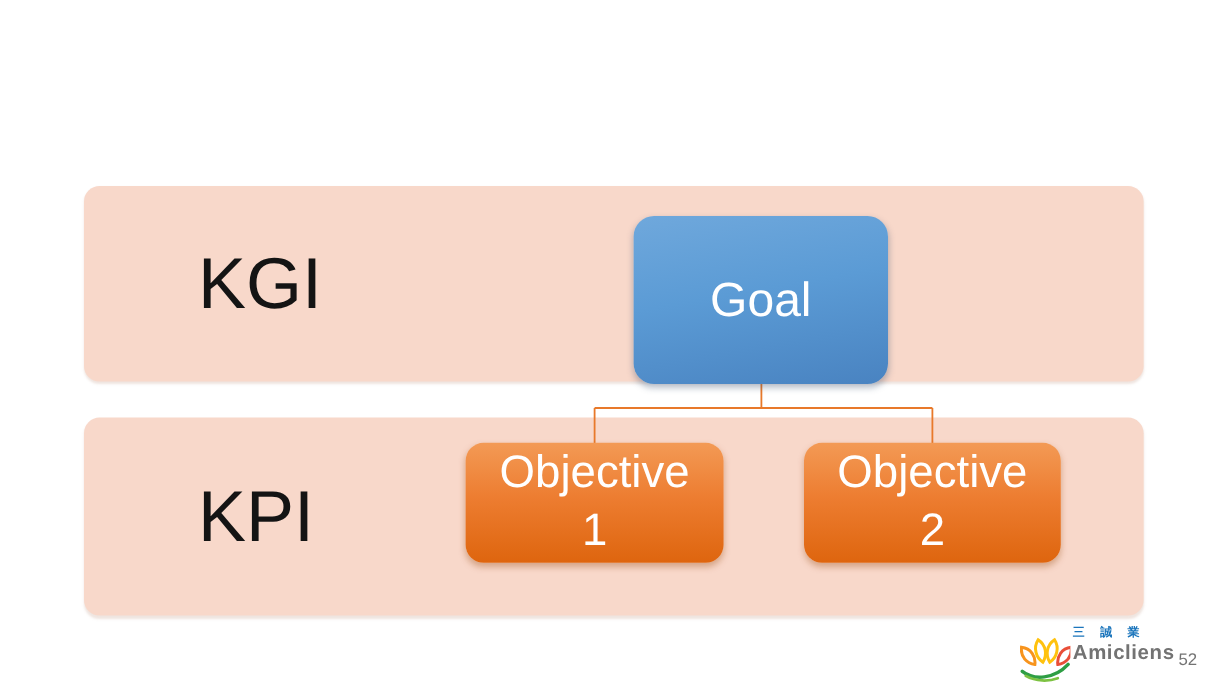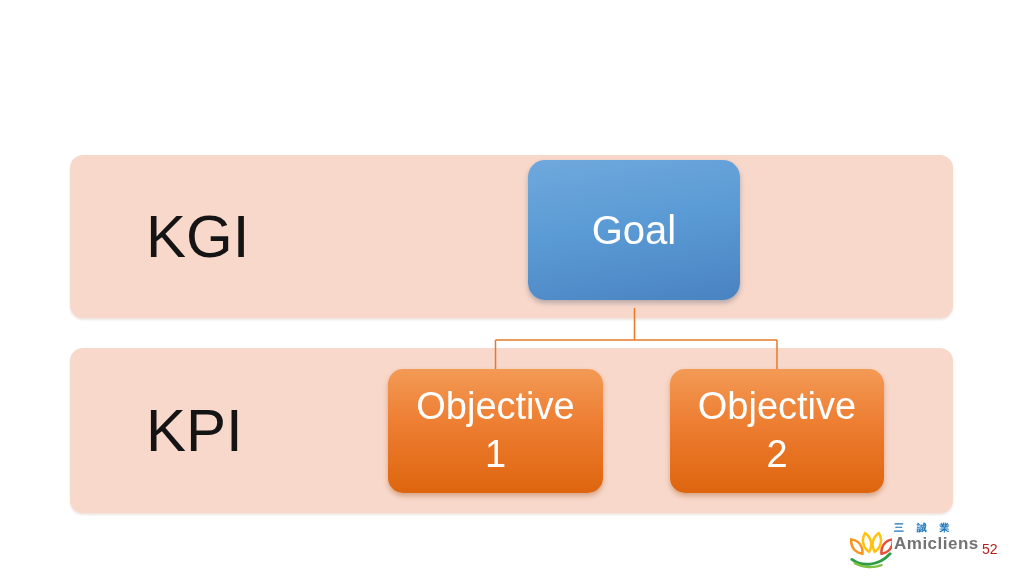--- a/index.html
+++ b/index.html
@@ -20,42 +20,42 @@
   .band {
     position: absolute; left: 70px; width: 883px;
     background: #F8D8CA; border-radius: 13px;
     display: flex; align-items: center;
     box-shadow: 0 2px 2px rgba(190,150,130,0.25);
     z-index: 1;
   }
   .band-kgi { top: 155px; height: 163px; }
   .band-kpi { top: 348px; height: 165px; }
   .band-label {
-    padding-left: 76px; font-size: 60px; color: #141414;
+    padding-left: 95px; font-size: 60px; color: #141414;
     letter-spacing: 0px; line-height: 1;
   }
 
   .connectors {
     position: absolute; inset: 0; z-index: 2; pointer-events: none;
   }
 
   .node {
     position: absolute; z-index: 3;
     display: flex; align-items: center; justify-content: center;
     text-align: center; color: #ffffff;
     white-space: pre-line;
   }
   .node-goal {
-    left: 528px; top: 160px; width: 212px; height: 140px;
+    left: 528px; top: 180px; width: 212px; height: 140px;
     border-radius: 17px; font-size: 40px;
     background: linear-gradient(170deg, #6FA8DC 0%, #5B9BD5 45%, #4983C1 100%);
     box-shadow: 0 3px 5px rgba(60,80,110,0.35);
   }
   .node-objective {
-    top: 369px; width: 215px; height: 124px;
+    top: 369px; width: 215px; height: 100px;
     border-radius: 15px; font-size: 38px; line-height: 1.26;
     background: linear-gradient(180deg, #F39A55 0%, #ED7D31 45%, #DE650E 100%);
     box-shadow: 0 3px 5px rgba(150,70,10,0.35);
   }
   .node-objective-1 { left: 388px; }
   .node-objective-2 { left: 670px; width: 214px; }
 
   .footer-logo {
     position: absolute; left: 850px; top: 522px;
     display: flex; align-items: flex-start; z-index: 4;
@@ -65,21 +65,21 @@
   .logo-cjk {
     font-size: 10px; color: #1B75BC; letter-spacing: 5px;
     line-height: 1.2; font-weight: 700; white-space: nowrap;
   }
   .logo-brand {
     font-size: 17px; color: #737373; font-weight: 700;
     line-height: 1.1; margin-top: 1px; letter-spacing: 0.5px;
   }
   .page-number {
     position: absolute; left: 982px; top: 541px;
-    font-size: 14px; color: #b91c1c; z-index: 4;
+    font-size: 14px; color: #737373; z-index: 4;
   }
 </style>
 </head>
 <body>
 
 <div class="slide">
 
 
   <div class="band band-kgi">
     <div class="band-label">KGI</div>

